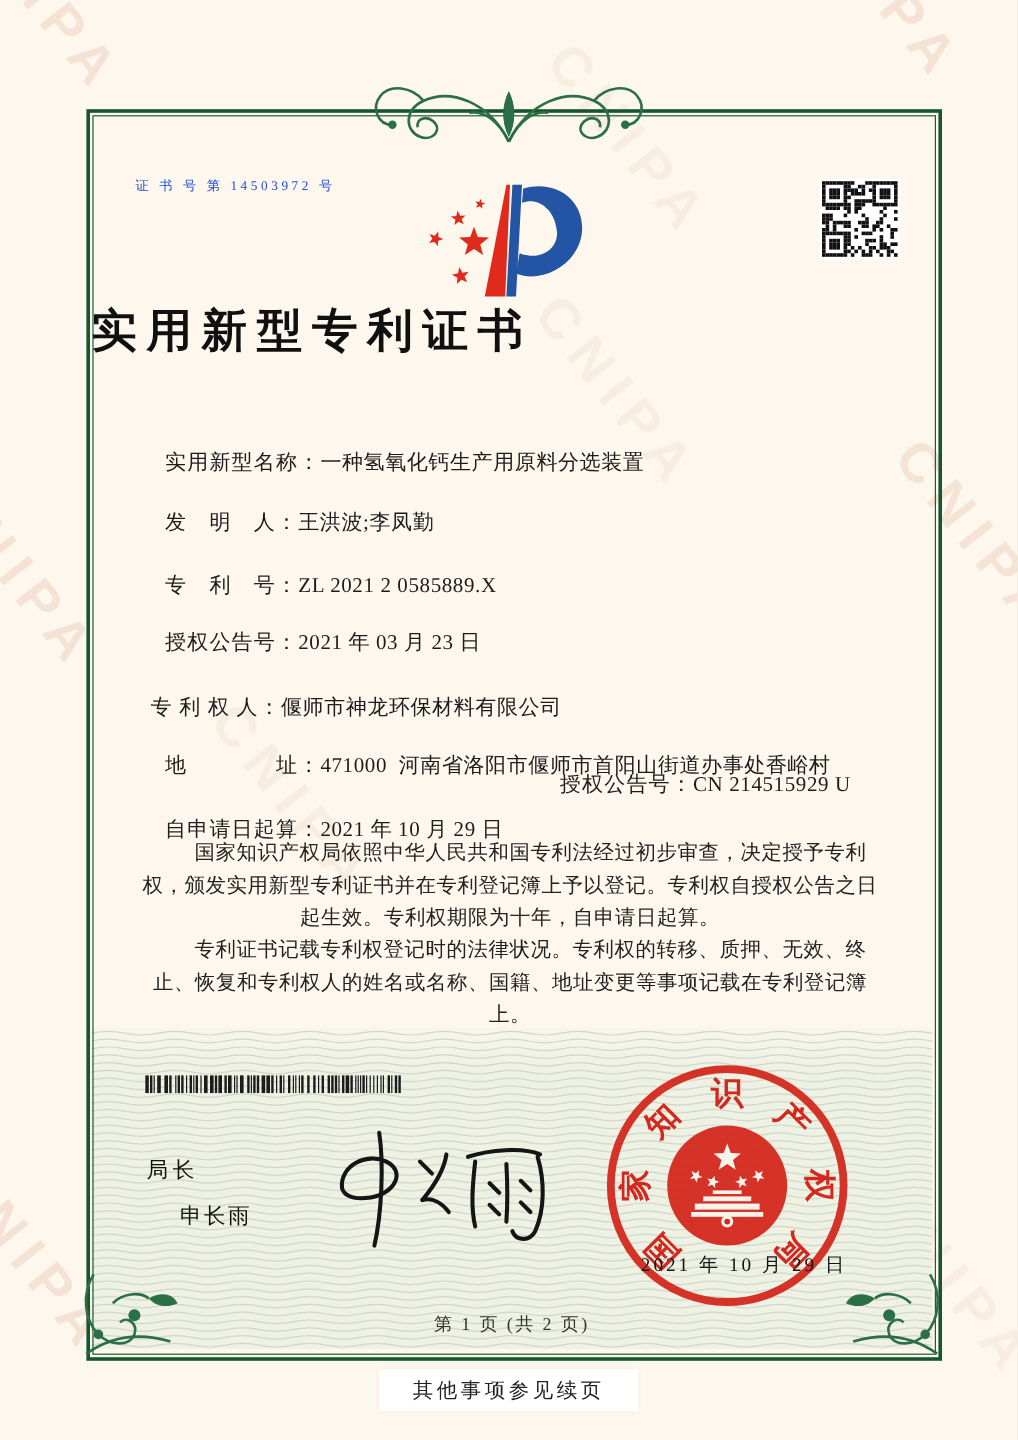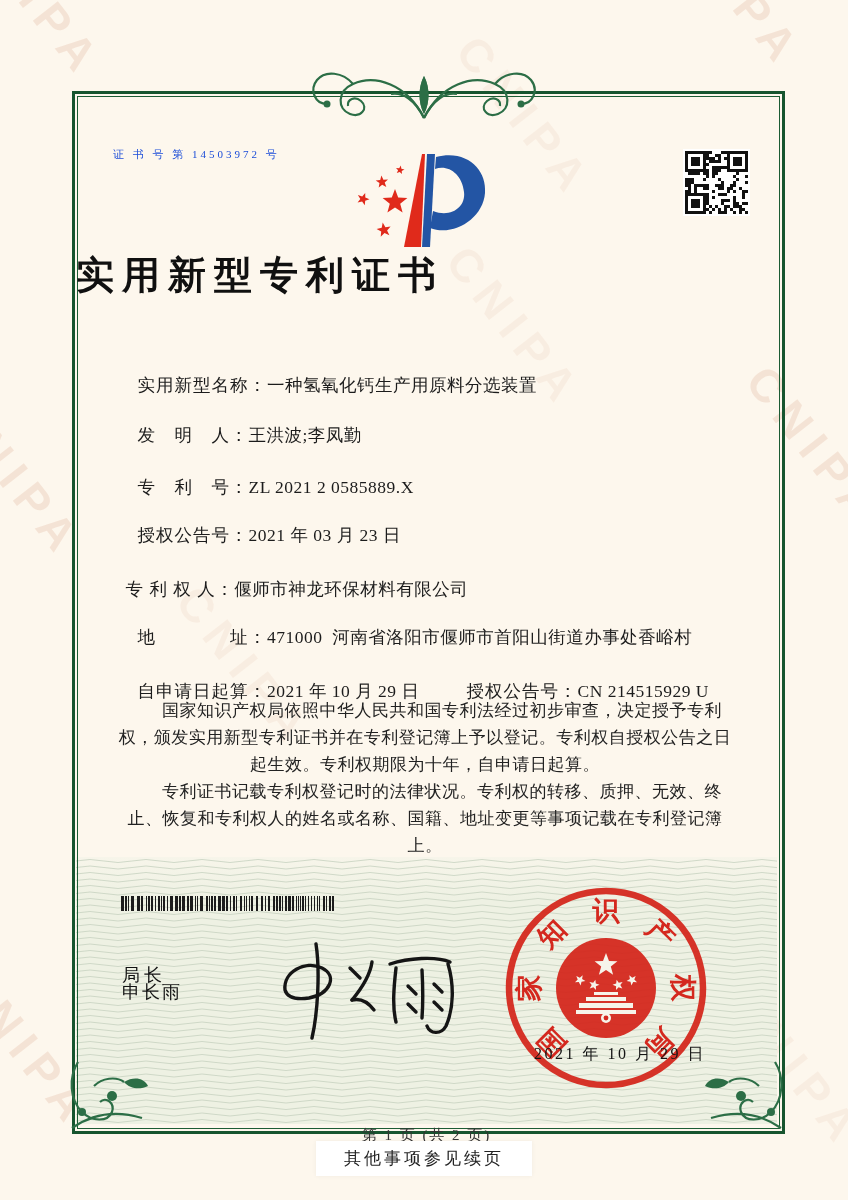--- a/index.html
+++ b/index.html
@@ -21,38 +21,38 @@
   #logo{position:absolute;left:335px;top:142px;z-index:5;}
   #qr{position:absolute;left:683px;top:149px;z-index:5;background:#fff;}
   .title{position:absolute;left:76px;top:250px;width:701px;font-weight:bold;
          font-size:38px;letter-spacing:8px;color:#101010;z-index:5;}
   
   .row{position:absolute;font-size:17.5px;color:#1c1c1c;white-space:pre;z-index:5;}
   .flabel{letter-spacing:1px;font-family:Liberation Serif, serif;}
   .fvalue{letter-spacing:.5px;}
   .f0{left:120px;top:352px}.f1{left:120px;top:402px}.f2{left:120px;top:454px}
   .f3{left:120px;top:502px}.f4{left:108px;top:556px}.f5{left:120px;top:604px}
-  .f6{left:120px;top:658px}.f7{left:449px;top:658px}
+  .f6{left:120px;top:658px}.f7{left:449px;top:620px}
   
   .paras{position:absolute;left:118px;top:697px;width:614px;z-index:5;color:#222;
          font-size:17px;line-height:27px;letter-spacing:.5px;text-align:center;}
   .paras p{margin:0;text-indent:2em;}
   
   #barcode{position:absolute;left:121px;top:896px;z-index:4;}
   .signer{position:absolute;left:122px;z-index:5;font-size:18px;letter-spacing:4px;color:#111;}
-  .signer.t{top:963px}.signer.n{top:980px;letter-spacing:2px;}
+  .signer.t{top:963px}.signer.n{top:1001px;letter-spacing:2px;margin-left:28px;}
   #signature{position:absolute;left:258px;top:935px;z-index:5;}
   #signature path{stroke:#151515;stroke-width:3.4;fill:none;stroke-linecap:round;stroke-linejoin:round;}
   #seal{position:absolute;left:500px;top:882px;z-index:5;}
   #seal-chars text{font:bold 27px "Liberation Serif","DejaVu Serif",serif;fill:#d4281e;
                    text-anchor:middle;dominant-baseline:central;}
   .sealdate{position:absolute;left:520px;top:1044px;width:200px;text-align:center;z-index:6;
             font-size:16px;letter-spacing:2.5px;color:#141414;}
   .pageinfo{position:absolute;left:76px;top:1094px;width:701px;text-align:center;z-index:5;
-            font-size:15px;letter-spacing:2px;color:#333;margin-top:32px;}
+            font-size:15px;letter-spacing:2px;color:#333;}
   .footnote{position:absolute;top:1141px;left:50%;transform:translateX(-50%);z-index:5;
             background:#ffffff;padding:6px 28px;font-size:17px;letter-spacing:3px;color:#222;
             box-shadow:0 0 5px rgba(0,0,0,.05);}
   
   .orn{position:absolute;z-index:4;pointer-events:none;}
   .orn path,.orn circle{stroke:#2c6e46;fill:none;stroke-width:2.2;}
   .orn .fill{fill:#2c6e46;stroke:none;}
   #orn-br{transform:scaleX(-1);}
 </style>
 </head>

